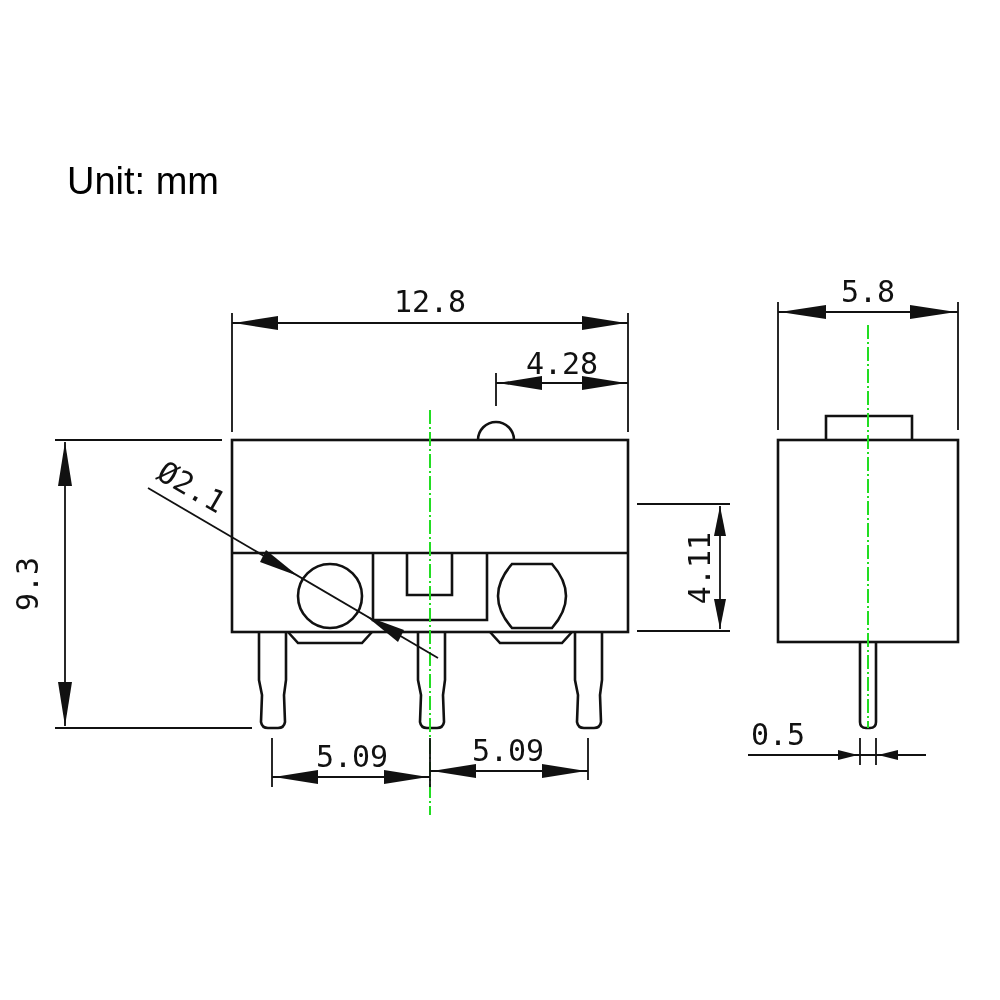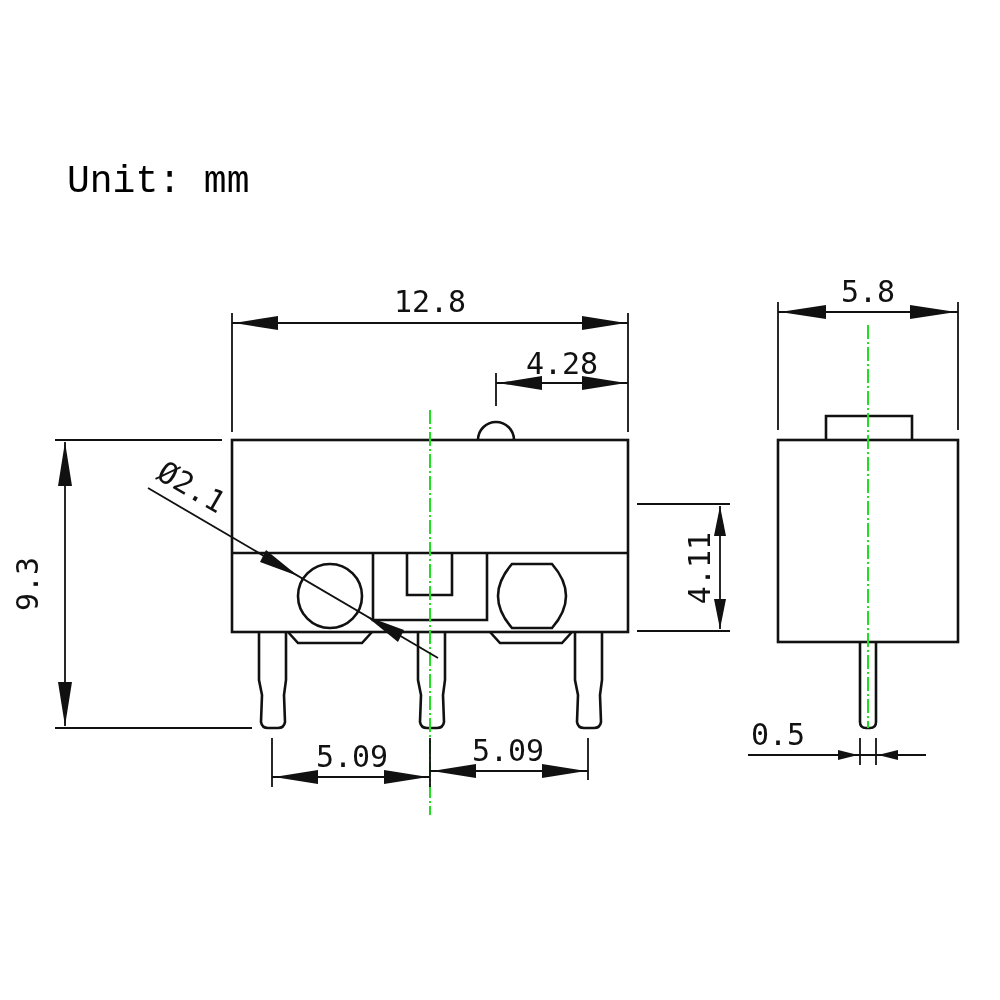--- a/index.html
+++ b/index.html
@@ -1,19 +1,19 @@
 <!DOCTYPE html>
 <html><head>
 <meta charset="utf-8">
 <style>
   html, body { margin: 0; padding: 0; background: #ffffff; }
   body { width: 1000px; height: 1000px; position: relative; overflow: hidden; font-family: "DejaVu Sans", sans-serif; }
   .unit-title {
     position: absolute; left: 67px; top: 160px;
-    font-family: Liberation Mono, monospace; font-size: 38px; color: #000;
+    font-family: Liberation Sans, sans-serif; font-size: 38px; color: #000;
   }
   svg { position: absolute; left: 0; top: 0; }
   .ln { stroke: #111; stroke-width: 2.6; fill: none; }
   .thin { stroke: #111; stroke-width: 1.8; fill: none; }
   .cl { stroke: #22dd22; stroke-width: 2; fill: none; stroke-dasharray: 14 3 2 3; }
   .arr { fill: #111; }
   .dim { font-family: "DejaVu Sans Mono", monospace; font-size: 30px; fill: #111; }
 </style>
 </head>
 <body>

